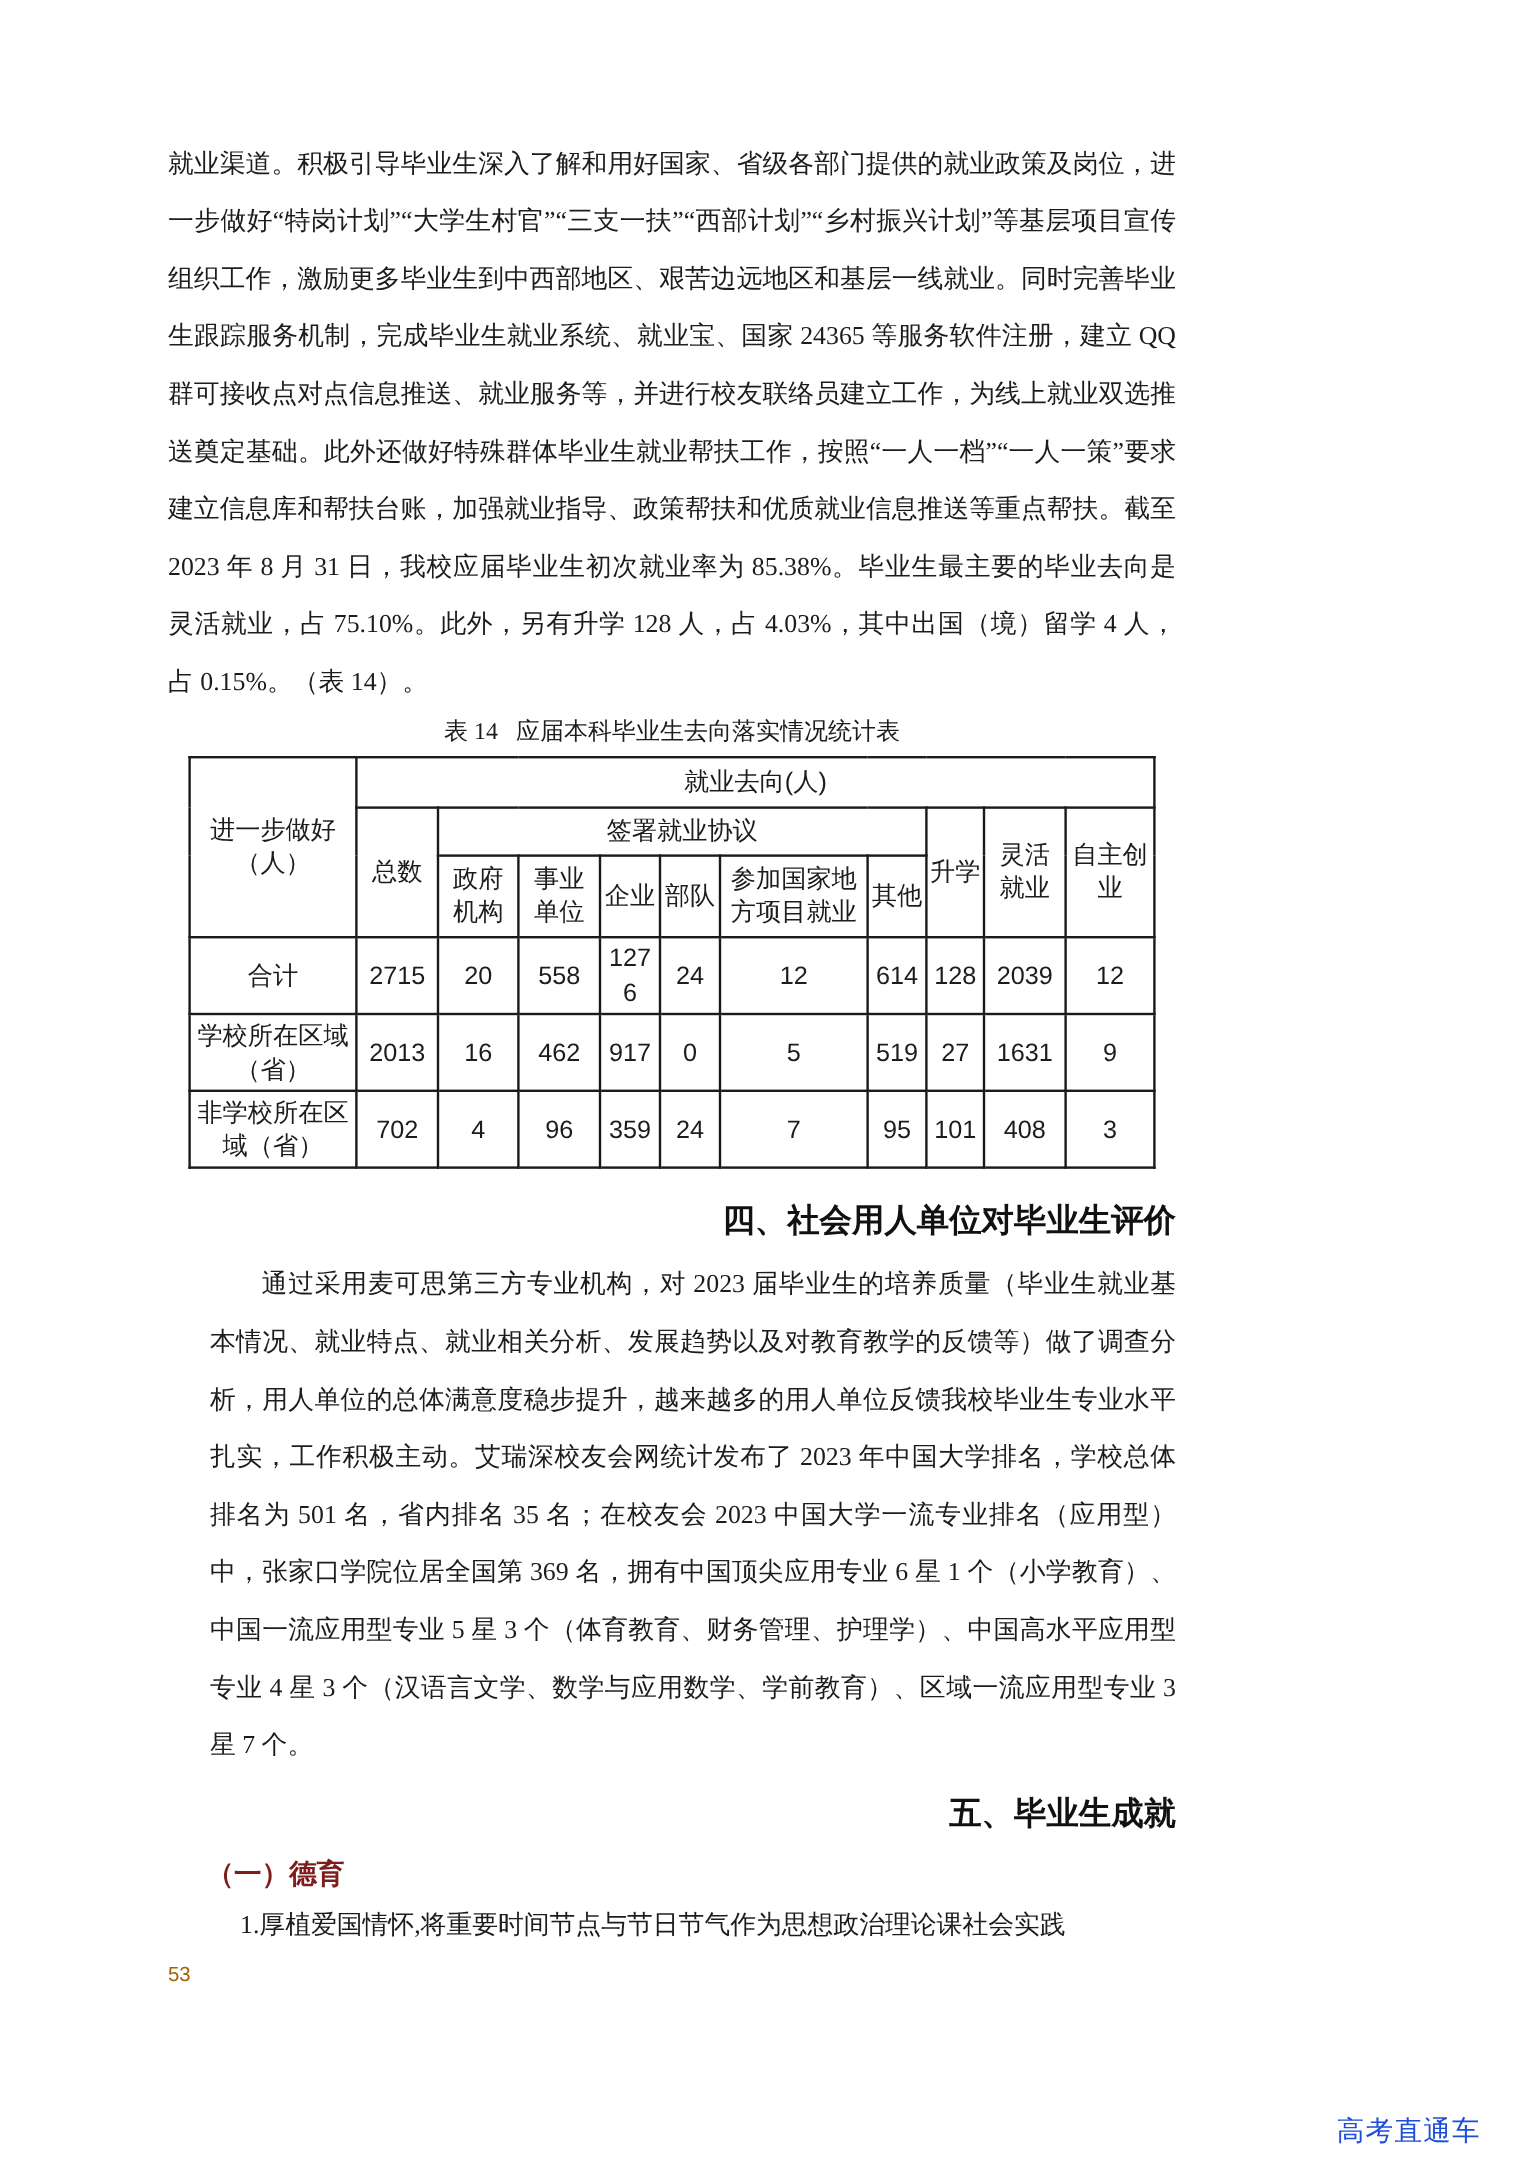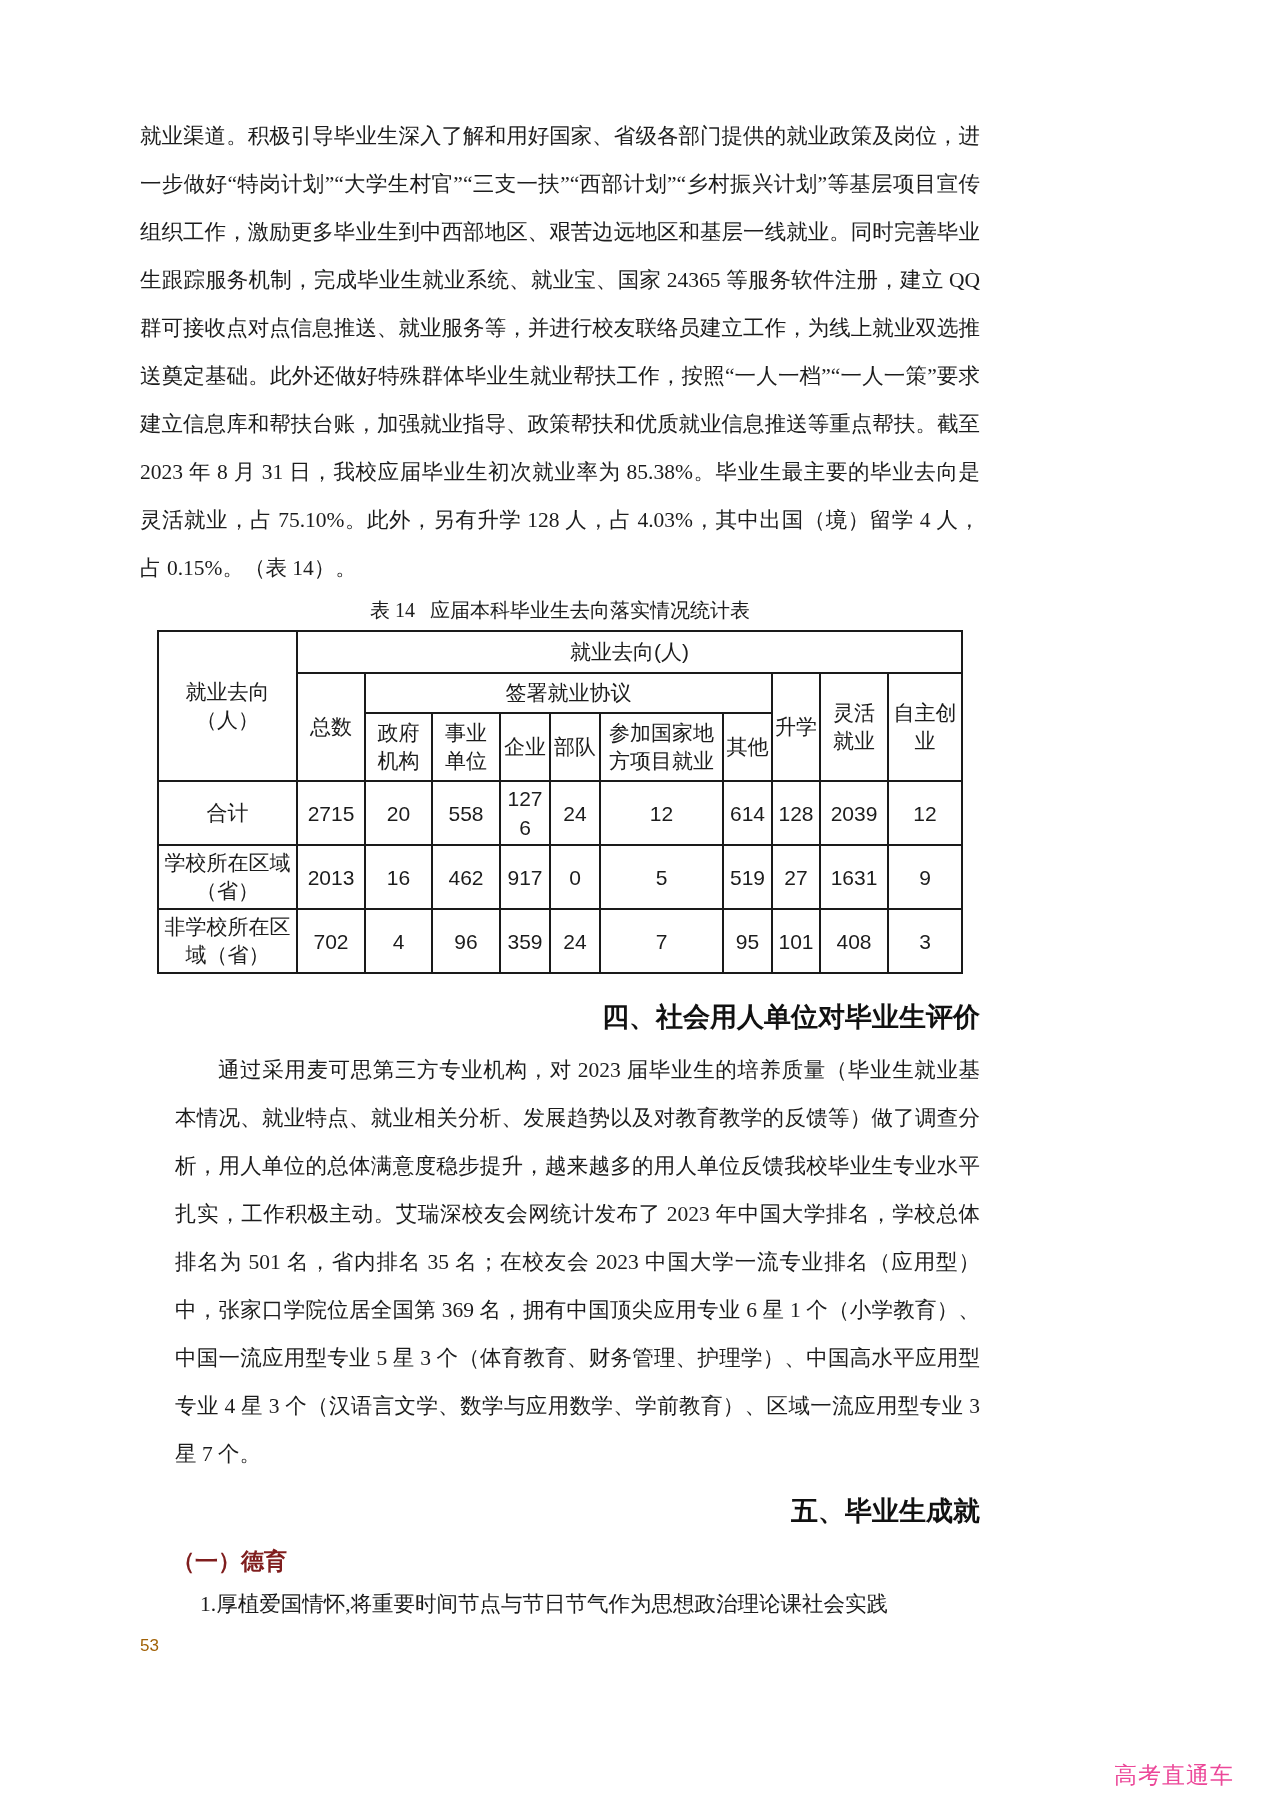--- a/index.html
+++ b/index.html
@@ -106,21 +106,21 @@
     font-size: 17px;
     font-family: "Liberation Sans", "DejaVu Sans", sans-serif;
     color: #a16207;
   }
   .watermark {
     position: absolute;
     top: 1760px;
     right: 46px;
     font-family: "Liberation Sans", "DejaVu Sans", sans-serif;
     font-size: 23px;
-    color: #ec4899;
+    color: #1d4ed8;
     letter-spacing: 1px;
   }
   p.sp4 { margin-top: 12px; margin-left: 35px; }
 </style>
 </head>
 <body>
 
 <div class="page">
   <div class="content">
 
@@ -137,21 +137,21 @@
           <col class="c4">
           <col class="c5">
         <col class="c6">
           <col class="c7">
           <col class="c8">
           <col class="c9">
           <col class="c10">
       </colgroup>
       <tbody>
         <tr class="hr1">
-          <td class="hd" rowspan="3">就业去向（人）</td>
+          <td class="hd" rowspan="3">进一步做好（人）</td>
           <td class="hd" colspan="10">就业去向(人)</td>
         </tr>
         <tr class="hr2">
           <td class="hd" rowspan="2">总数</td>
           <td class="hd" colspan="6">签署就业协议</td>
           <td class="hd np" rowspan="2">升学</td>
           <td class="hd" rowspan="2">灵活就业</td>
           <td class="hd" rowspan="2">自主创业</td>
         </tr>
         <tr class="hr3">

